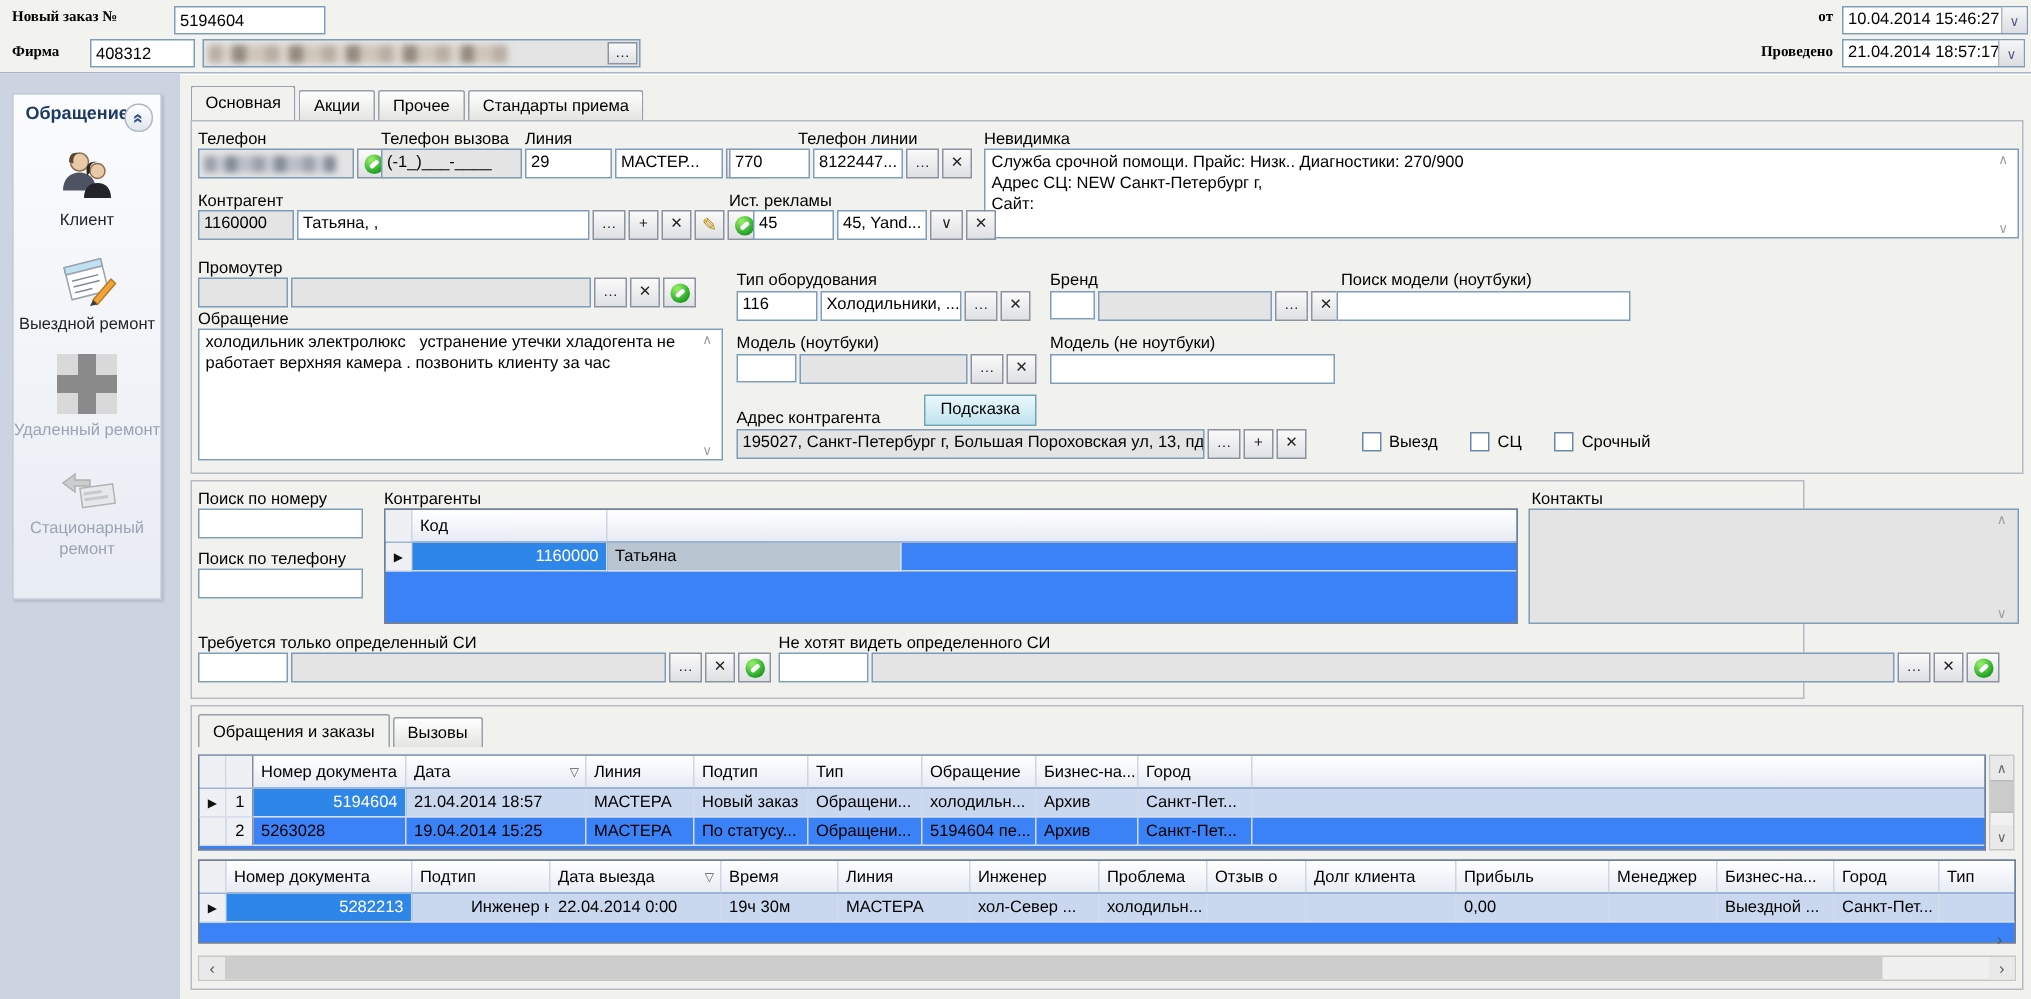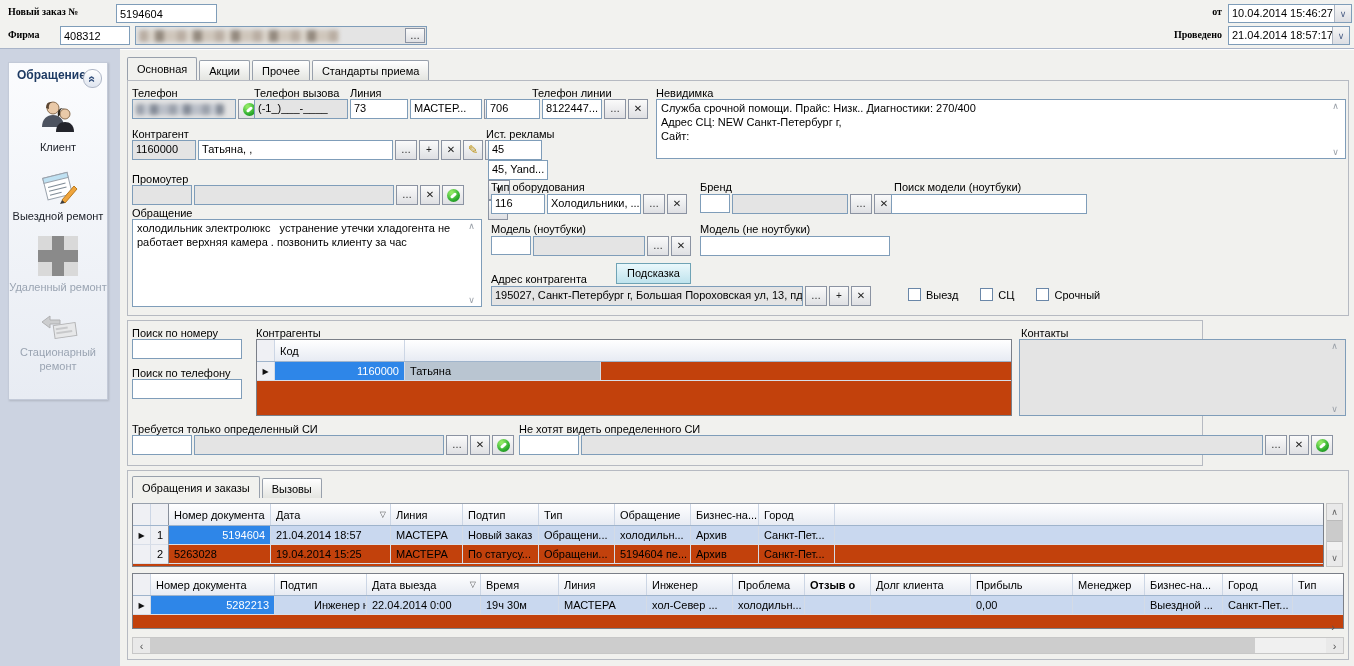--- a/index.html
+++ b/index.html
@@ -71,21 +71,21 @@
                  justify-content:space-between; align-items:center; color:#9aa0a8; font-size:9px; cursor:pointer; }
 
   .hintbtn { position:absolute; height:21px; padding:3px 10px; border:1px solid #6fa3b5;
              background:linear-gradient(#eaf8fc,#bfe3ed); cursor:pointer; }
 
   .cbrow { position:absolute; display:flex; align-items:center; }
   .cb { width:13px; height:13px; border:1px solid #6a87a8; background:#fff; margin-right:5px; cursor:pointer; }
   .cbl { margin-right:22px; }
 
   
-  .grid { position:absolute; border:1px solid #7a7f88; background:#c2410c; overflow:hidden; }
+  .grid { position:absolute; border:1px solid #7a7f88; background:#3b82f6; overflow:hidden; }
   .grow { display:flex; }
   .gh { background:linear-gradient(#ffffff,#e7ebf3); border-bottom:1px solid #9fb4cc; }
   .gh .gc { border-right:1px solid #ccd6e5; padding:5px 5px 4px; white-space:nowrap; overflow:hidden; position:relative; }
   .gc { flex-shrink:0; }
   .gr .gc { padding:3px 5px; border-right:1px solid #d4dbe6; border-bottom:1px solid #d8dee8; white-space:nowrap; overflow:hidden; }
   .gr.sel { background:#c9d8ef; }
   .mk { background:#eff0f4; border-right:1px solid #c6ccd6; text-align:center; color:#111; font-size:8px;
         display:flex; align-items:center; justify-content:center; }
   .rn { background:#eff0f4; border-right:1px solid #888f9b !important; text-align:right; }
   .bluecell { background:#2e86e8 !important; color:#fff; text-align:right; }
@@ -216,35 +216,35 @@
         </div>
     </div>
 
     <div class="lbl" style="left:126px;top:6px;">Телефон вызова</div>
     <div class="frow" style="left:126px;top:18px;">
       <div class="field gray" style="width:94px;">(-1_)___-____</div>
     </div>
 
     <div class="lbl" style="left:222px;top:6px;">Линия</div>
     <div class="frow" style="left:222px;top:18px;">
-      <div class="field" style="width:58px;">73</div>
+      <div class="field" style="width:58px;">29</div>
       <div class="field" style="width:72px;">МАСТЕР...</div>
       <div class="btn">…</div>
     </div>
 
     <div class="lbl" style="left:358px;top:6px;margin-left:46px;">Телефон линии</div>
     <div class="frow" style="left:358px;top:18px;">
-      <div class="field" style="width:54px;">706</div>
+      <div class="field" style="width:54px;">770</div>
       <div class="field" style="width:60px;">8122447...</div>
       <div class="btn">…</div>
       <div class="btn w20">✕</div>
     </div>
 
     <div class="lbl" style="left:528px;top:6px;">Невидимка</div>
-    <div class="txtarea" style="left:528px;top:18px;width:690px;height:60px;">Служба срочной помощи. Прайс: Низк.. Диагностики: 270/400
+    <div class="txtarea" style="left:528px;top:18px;width:690px;height:60px;">Служба срочной помощи. Прайс: Низк.. Диагностики: 270/900
 Адрес СЦ: NEW Санкт-Петербург г,
 Сайт:</div>
     <div class="vscrollmini" style="right:6px;top:20px;height:56px;">
       <span>∧</span>
       <span>∨</span>
     </div>
 
     <div class="lbl" style="left:4px;top:47px;">Контрагент</div>
     <div class="frow" style="left:4px;top:59px;">
       <div class="field gray" style="width:64px;">1160000</div>
@@ -252,21 +252,21 @@
       <div class="btn">…</div>
       <div class="btn w20">+</div>
       <div class="btn w20">✕</div>
       <div class="btn w20 pencil">✎</div>
       <div class="gbtn">
           <span class="globe"></span>
         </div>
     </div>
 
     <div class="lbl" style="left:358px;top:47px;">Ист. рекламы</div>
-    <div class="frow" style="left:360px;top:59px;flex-direction:column;">
+    <div class="frow" style="left:374px;top:59px;">
       <div class="field" style="width:54px;">45</div>
       <div class="field" style="width:60px;">45, Yand...</div>
       <div class="btn">∨</div>
       <div class="btn w20">✕</div>
     </div>
 
     <div class="lbl" style="left:4px;top:92px;">Промоутер</div>
     <div class="frow" style="left:4px;top:104px;">
       <div class="field gray" style="width:60px;"></div>
       <div class="field gray" style="width:200px;"></div>
@@ -444,21 +444,21 @@
     <div class="grid t2" style="left:4px;top:102px;width:1212px;height:56px;">
       <div class="grow gh">
         <div class="gc mk" style="width:18px;"></div>
         <div class="gc" style="width:124px;">Номер документа</div>
         <div class="gc" style="width:92px;">Подтип</div>
         <div class="gc" style="width:114px;"><span>Дата выезда</span><span class="sorticon">▽</span></div>
         <div class="gc" style="width:78px;">Время</div>
         <div class="gc" style="width:88px;">Линия</div>
         <div class="gc" style="width:86px;">Инженер</div>
         <div class="gc" style="width:72px;">Проблема</div>
-        <div class="gc" style="width:66px;font-weight:bold;">Отзыв о</div>
+        <div class="gc" style="width:66px;">Отзыв о</div>
         <div class="gc" style="width:100px;">Долг клиента</div>
         <div class="gc" style="width:102px;">Прибыль</div>
         <div class="gc" style="width:72px;">Менеджер</div>
         <div class="gc" style="width:78px;">Бизнес-на...</div>
         <div class="gc" style="width:70px;">Город</div>
         <div class="gc" style="width:80px;">Тип</div>
 
       </div>
       <div class="grow gr sel">
         <div class="gc mk" style="width:18px;">▶</div>

